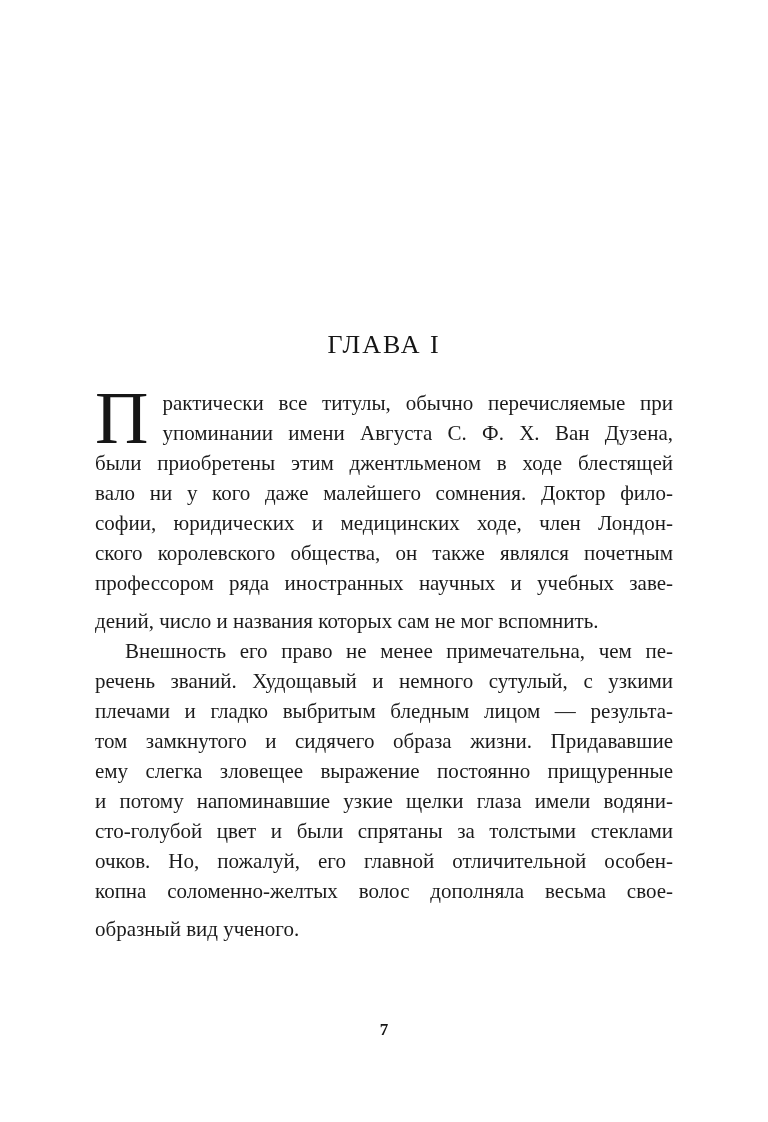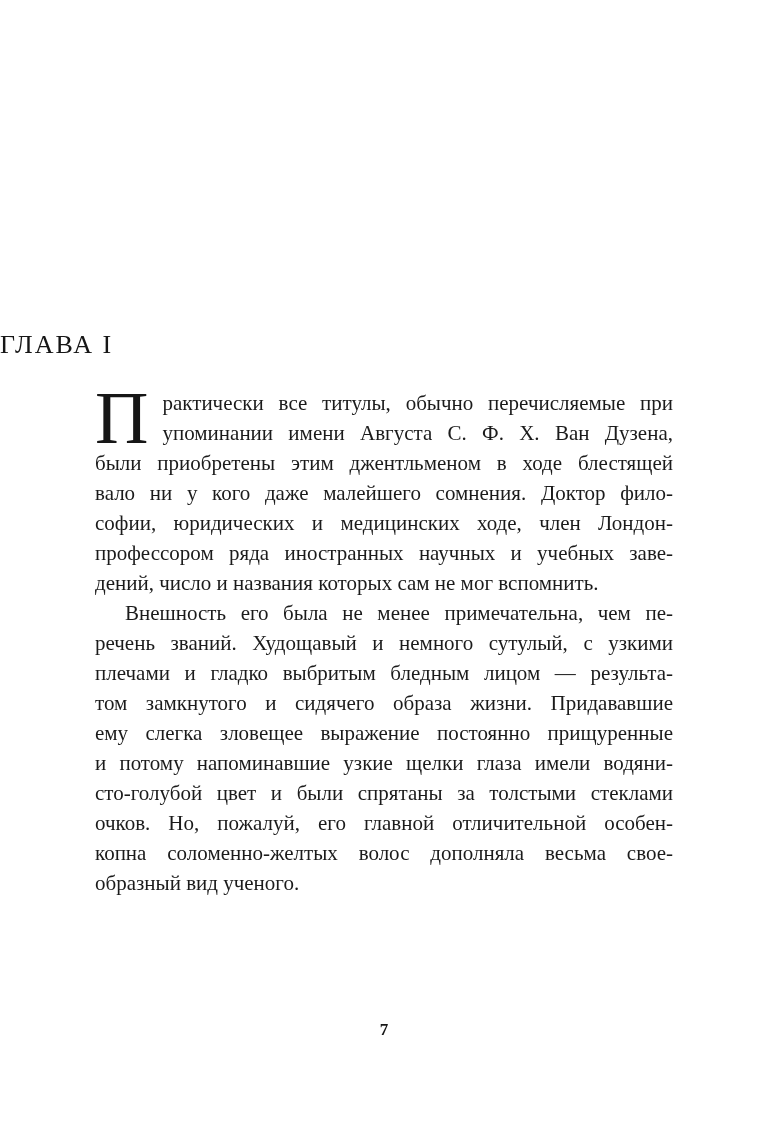--- a/index.html
+++ b/index.html
@@ -16,41 +16,42 @@
     position: relative;
     width: 768px;
     height: 1122px;
     background: #ffffff;
   }
   .chapter-title {
     position: absolute;
     top: 330px;
     left: 0;
     width: 100%;
-    text-align: left;
+    text-align: center;
     font-size: 26px;
     font-weight: 400;
     letter-spacing: 2px;
     color: #161616;
   }
   .text-block {
     position: absolute;
     top: 388px;
     left: 95px;
     width: 578px;
     font-size: 21px;
     line-height: 30px;
   }
   .paragraph { text-align: justify; }
   .paragraph .line {
     text-align: justify;
     text-align-last: justify;
   }
   .paragraph .line.last {
     text-align-last: left;
+    margin-top: 8px;
   }
   .dropcap {
     float: left;
     font-size: 74px;
     line-height: 54px;
     height: 58px;
     padding: 3px 14px 0 0;
     color: #161616;
   }
   .indented .line:first-child {
@@ -76,26 +77,27 @@
 
   <div class="text-block">
 
     <div class="paragraph dropcap-para">
       <span class="dropcap">П</span>
     <div class="line">рактически все титулы, обычно перечисляемые при</div>
         <div class="line">упоминании имени Августа С. Ф. Х. Ван Дузена,</div>
         <div class="line">были приобретены этим джентльменом в ходе блестящей</div>
         <div class="line">вало ни у кого даже малейшего сомнения. Доктор фило-</div>
         <div class="line">софии, юридических и медицинских ходе, член Лондон-</div>
+        <div class="line">ского королевского общества, он также являлся почетным</div>
         <div class="line">профессором ряда иностранных научных и учебных заве-</div>
         <div class="line last">дений, число и названия которых сам не мог вспомнить.</div>
       </div>
 
     <div class="paragraph indented">
-        <div class="line">Внешность его была не менее примечательна, чем пе-</div>
+        <div class="line">Внешность его право не менее примечательна, чем пе-</div>
         <div class="line">речень званий. Худощавый и немного сутулый, с узкими</div>
         <div class="line">плечами и гладко выбритым бледным лицом — результа-</div>
         <div class="line">том замкнутого и сидячего образа жизни. Придававшие</div>
         <div class="line">ему слегка зловещее выражение постоянно прищуренные</div>
         <div class="line">и потому напоминавшие узкие щелки глаза имели водяни-</div>
         <div class="line">сто-голубой цвет и были спрятаны за толстыми стеклами</div>
         <div class="line">очков. Но, пожалуй, его главной отличительной особен-</div>
         <div class="line">копна соломенно-желтых волос дополняла весьма свое-</div>
         <div class="line last">образный вид ученого.</div>
       </div>

